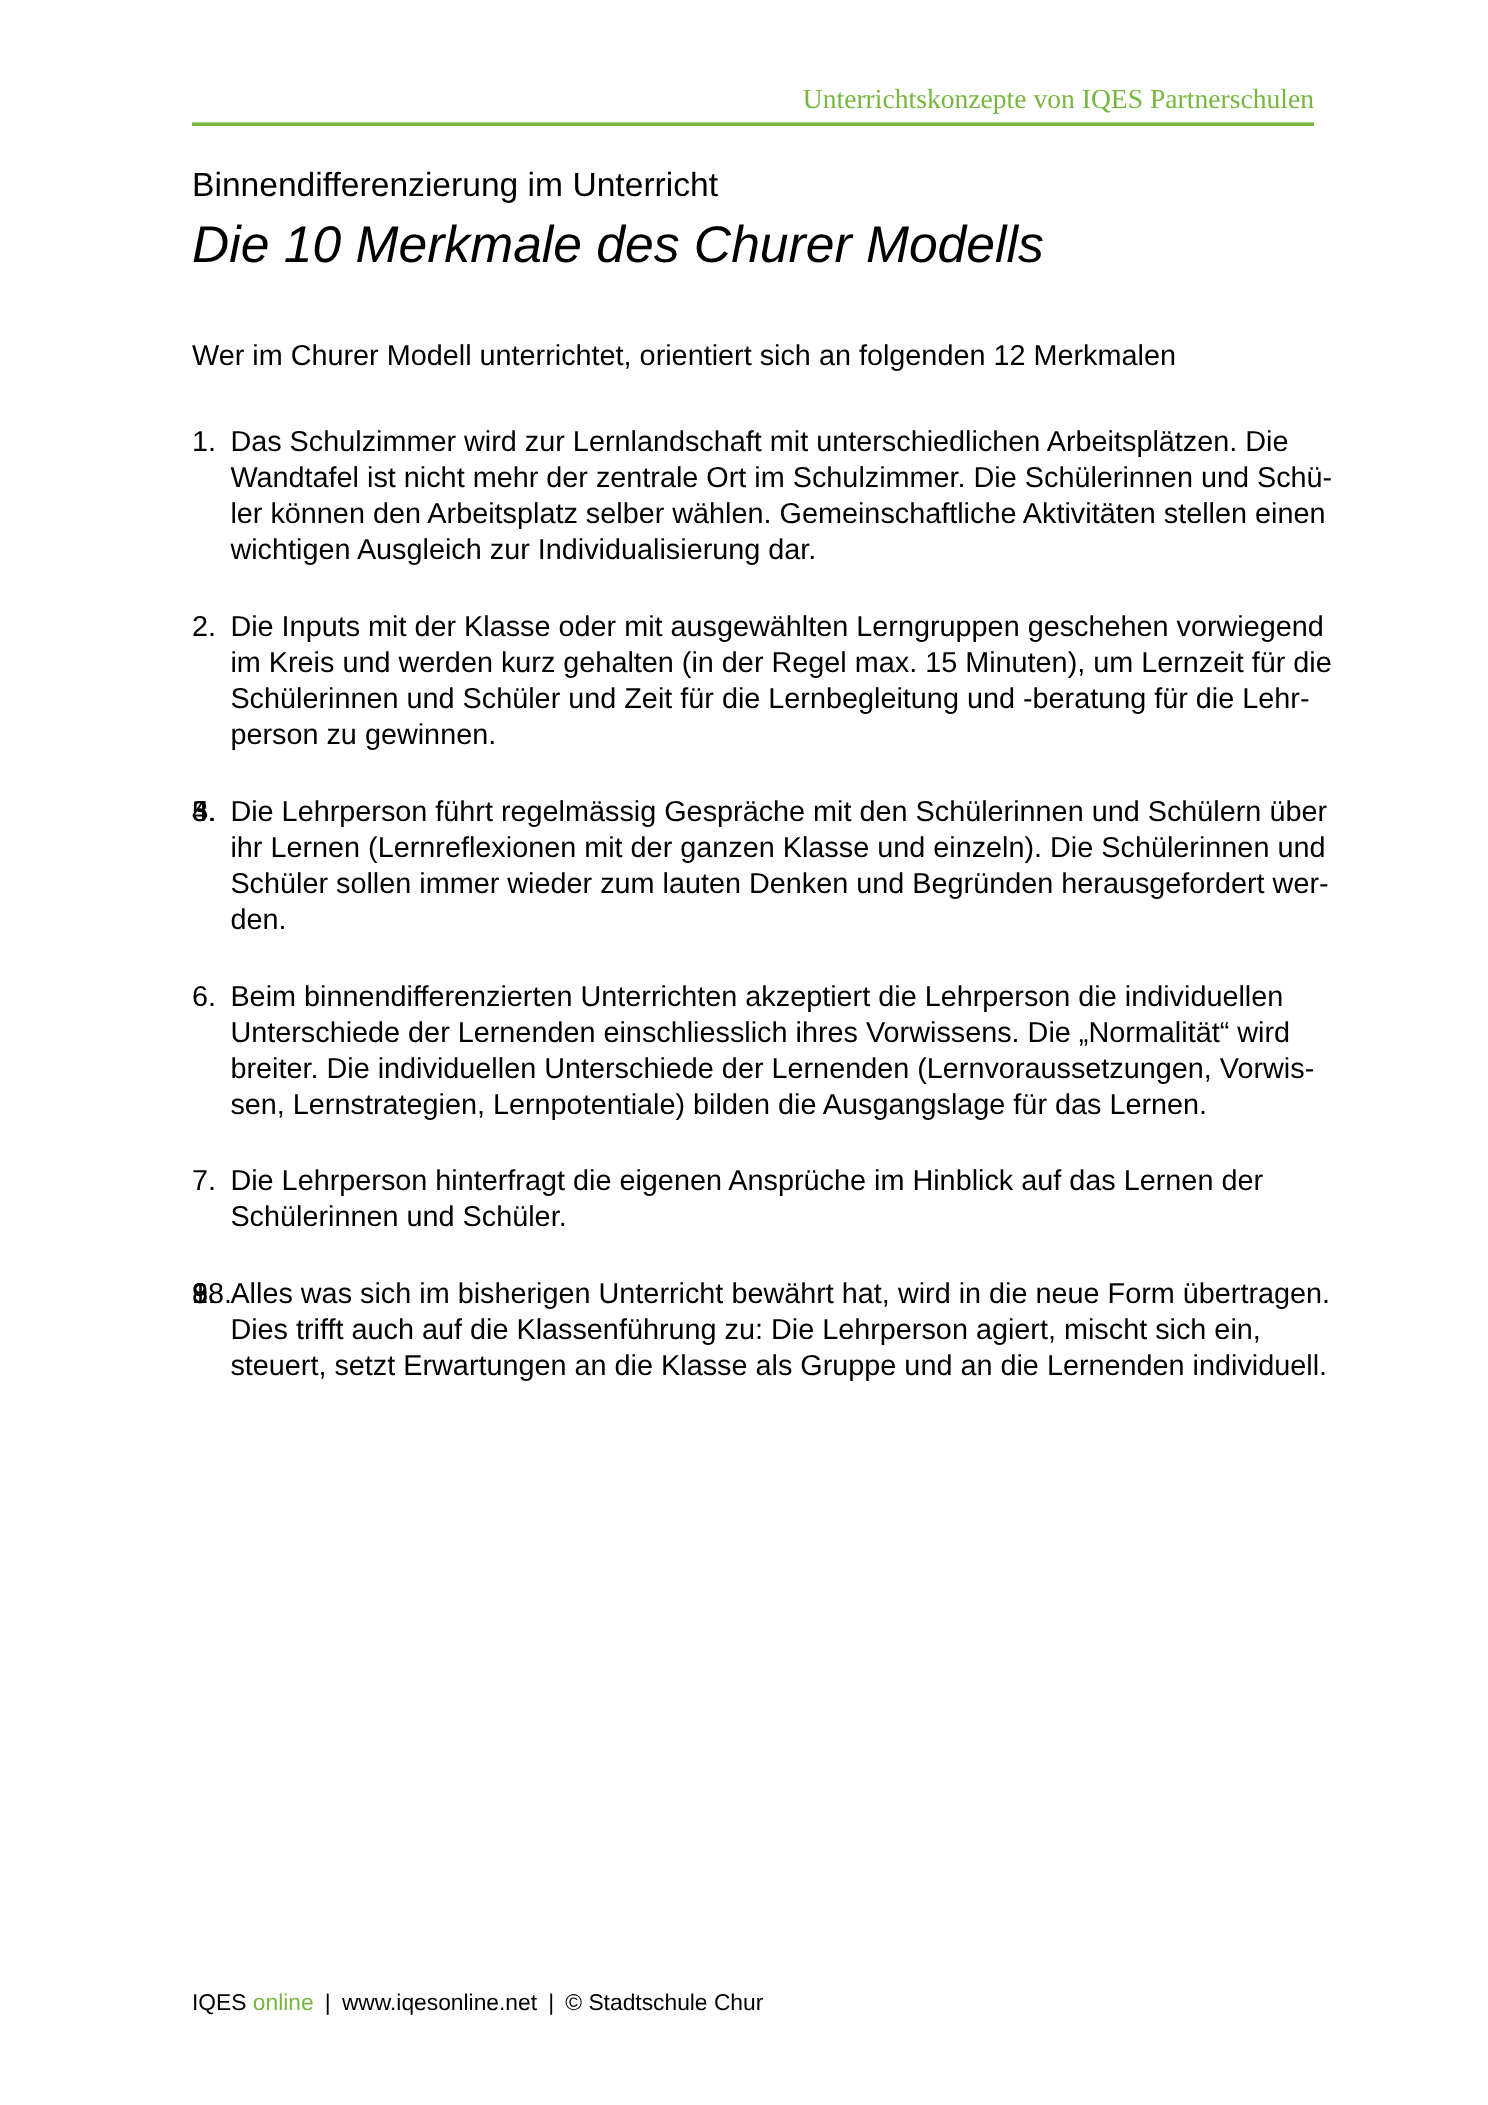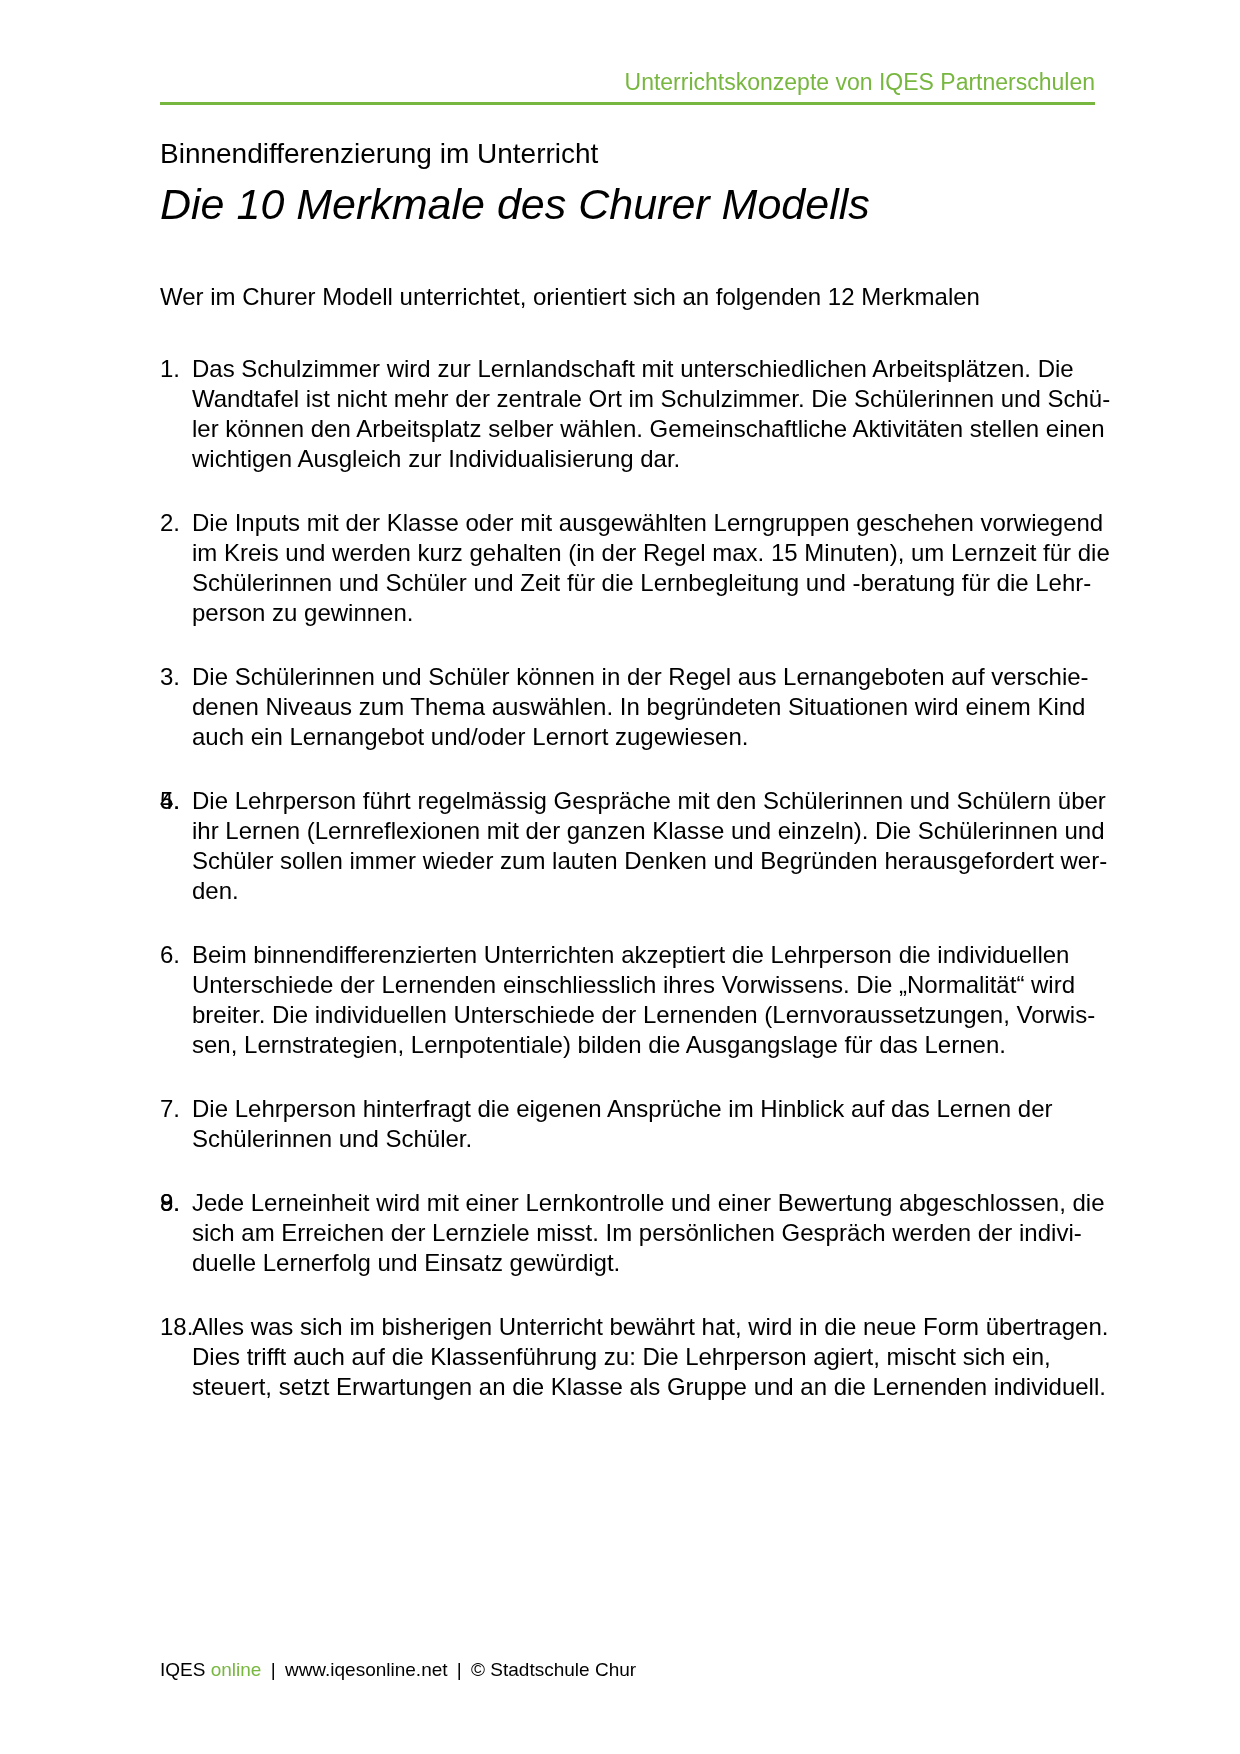--- a/index.html
+++ b/index.html
@@ -23,20 +23,21 @@
   }
   .header{
     margin-top:69px;
     width:935px;
     text-align:right;
     color:var(--accent);
     font-size:23px;
     line-height:27px;
     padding-bottom:6px;
     border-bottom:3px solid var(--accent);
+    font-family:Liberation Serif, serif;
   }
   .kicker{
     margin-top:34px;
     font-size:28px;
     line-height:30px;
   }
   .title{
     margin:8px 0 0 0;
     font-size:43px;
     font-weight:400;
@@ -95,38 +96,34 @@
 
   <div class="list">
       <div class="item"><span class="num">1.</span><span class="item-text">Das Schulzimmer wird zur Lernlandschaft mit unterschiedlichen Arbeitsplätzen. Die
 Wandtafel ist nicht mehr der zentrale Ort im Schulzimmer. Die Schülerinnen und Schü-
 ler können den Arbeitsplatz selber wählen. Gemeinschaftliche Aktivitäten stellen einen
 wichtigen Ausgleich zur Individualisierung dar.</span></div>
       <div class="item"><span class="num">2.</span><span class="item-text">Die Inputs mit der Klasse oder mit ausgewählten Lerngruppen geschehen vorwiegend
 im Kreis und werden kurz gehalten (in der Regel max. 15 Minuten), um Lernzeit für die
 Schülerinnen und Schüler und Zeit für die Lernbegleitung und -beratung für die Lehr-
 person zu gewinnen.</span></div>
-      <div class="item"><span class="num">3.</span><span class="item-text">Die Schülerinnen und Schüler können in der Regel aus Lernangeboten auf verschie-
-denen Niveaus zum Thema auswählen. In begründeten Situationen wird einem Kind
-auch ein Lernangebot und/oder Lernort zugewiesen.</span></div>
+      <div class="item"><span class="num">3.</span></div>
       <div class="item"><span class="num">4.</span></div>
       <div class="item"><span class="num">5.</span><span class="item-text">Die Lehrperson führt regelmässig Gespräche mit den Schülerinnen und Schülern über
 ihr Lernen (Lernreflexionen mit der ganzen Klasse und einzeln). Die Schülerinnen und
 Schüler sollen immer wieder zum lauten Denken und Begründen herausgefordert wer-
 den.</span></div>
       <div class="item"><span class="num">6.</span><span class="item-text">Beim binnendifferenzierten Unterrichten akzeptiert die Lehrperson die individuellen
 Unterschiede der Lernenden einschliesslich ihres Vorwissens. Die „Normalität“ wird
 breiter. Die individuellen Unterschiede der Lernenden (Lernvoraussetzungen, Vorwis-
 sen, Lernstrategien, Lernpotentiale) bilden die Ausgangslage für das Lernen.</span></div>
       <div class="item"><span class="num">7.</span><span class="item-text">Die Lehrperson hinterfragt die eigenen Ansprüche im Hinblick auf das Lernen der
 Schülerinnen und Schüler.</span></div>
       <div class="item"><span class="num">8.</span></div>
-      <div class="item"><span class="num">9.</span><span class="item-text">Jede Lerneinheit wird mit einer Lernkontrolle und einer Bewertung abgeschlossen, die
-sich am Erreichen der Lernziele misst. Im persönlichen Gespräch werden der indivi-
-duelle Lernerfolg und Einsatz gewürdigt.</span></div>
+      <div class="item"><span class="num">9.</span></div>
       <div class="item"><span class="num">18.</span><span class="item-text">Alles was sich im bisherigen Unterricht bewährt hat, wird in die neue Form übertragen.
 Dies trifft auch auf die Klassenführung zu: Die Lehrperson agiert, mischt sich ein,
 steuert, setzt Erwartungen an die Klasse als Gruppe und an die Lernenden individuell.</span></div>
     </div>
 
 </div>
 
 <div class="footer">
   <span>IQES</span>
   <span class="green">online</span>

